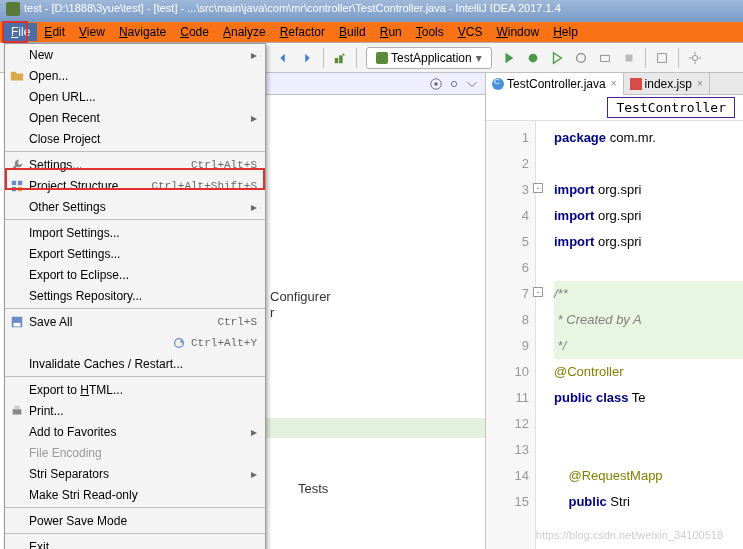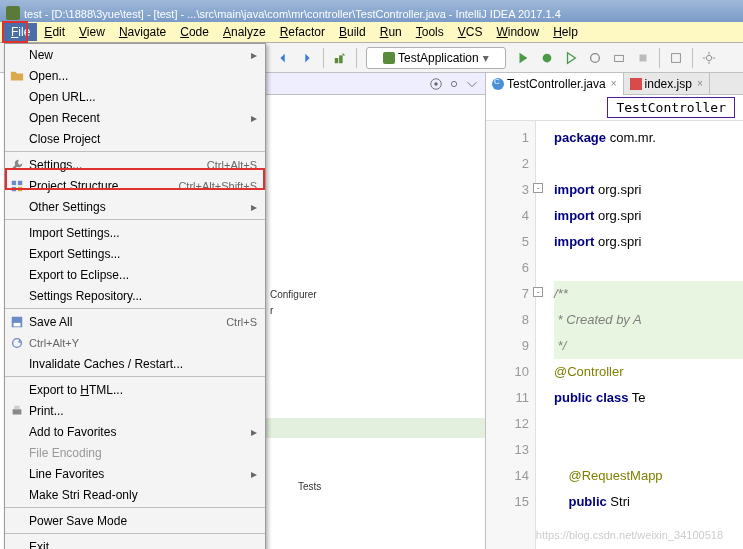--- a/index.html
+++ b/index.html
@@ -1,45 +1,45 @@
 <!DOCTYPE html>
 <html><head>
   <meta charset="utf-8">
   <style>
     * { margin:0; padding:0; box-sizing:border-box; font-family:"Segoe UI",Tahoma,sans-serif; }
     body { width:743px; height:549px; overflow:hidden; background:#f0f0f0; font-size:12px; color:#000; position:relative; }
-    .titlebar { height:22px; background:linear-gradient(#9fb8d8,#7a9bc8); color:#fff; padding:2px 6px; font-size:11px; display:flex; align-items:flex-end; }
+    .titlebar { height:22px; background:linear-gradient(#9fb8d8,#7a9bc8); color:#fff; padding:2px 6px; font-size:11px; display:flex; align-items:flex-start; }
     .titlebar-icon { width:14px; height:14px; background:#5a7a3a; border-radius:2px; margin-right:4px; }
-    .menubar { height:21px; background:#fef9c3; border-bottom:1px solid #b0b0b0; display:flex; align-items:center; padding-left:4px; }
+    .menubar { height:21px; background:#f97316; border-bottom:1px solid #b0b0b0; display:flex; align-items:center; padding-left:4px; }
     .menu-item { padding:2px 7px; cursor:default; }
     .menu-item u { text-decoration:underline; }
     .menu-item.active { background:#4a6ea9; color:#fff; }
     .toolbar { height:30px; background:#f4f4f4; border-bottom:1px solid #c0c0c0; display:flex; align-items:center; padding:0 4px; gap:2px; }
     .tool-sep { width:1px; height:20px; background:#c0c0c0; margin:0 3px; }
     .tool-btn { width:22px; height:22px; display:flex; align-items:center; justify-content:center; border-radius:2px; }
     .tool-btn svg { width:14px; height:14px; }
     .nav-arrow { fill:#3e7ed8; }
-    .run-config { display:flex; align-items:center; border:1px solid #b0b0b0; border-radius:3px; height:22px; padding:0 16px; background:#fff; margin:0 4px; }
+    .run-config { display:flex; align-items:center; border:1px solid #b0b0b0; border-radius:3px; height:22px; padding:0 9px; background:#fff; margin:0 4px; }
     .run-config-icon { width:12px; height:12px; background:#5a8a3a; border-radius:2px; margin-right:3px; }
     .dropdown-menu { position:absolute; left:4px; top:43px; width:262px; background:#f4f4f4; border:1px solid #9a9a9a; box-shadow:2px 2px 4px rgba(0,0,0,0.3); z-index:100; }
     .menu-row { display:flex; align-items:center; height:21px; padding:0 8px 0 24px; position:relative; }
-    .menu-row.with-icon { padding-left:4px; }
+    .menu-row.with-icon { padding-left:4px;justify-content:flex-end; }
     .menu-icon { width:16px; height:16px; margin-right:4px; display:flex; align-items:center; justify-content:center; }
     .menu-label { flex:1; }
-    .menu-shortcut { color:#666; font-size:11px; }
+    .menu-shortcut { color:#666; font-size:11px;font-family:Liberation Mono, monospace; }
     .menu-arrow { color:#666; margin-left:4px; }
     .menu-divider { height:1px; background:#c0c0c0; margin:2px 0; }
     .menu-row.disabled { color:#999; }
     .highlight-box { position:absolute; border:2px solid #e03030; pointer-events:none; z-index:101; }
     .hl-file { left:2px; top:21px; width:26px; height:22px; }
     .hl-ps { left:5px; top:168px; width:260px; height:22px; }
     .workspace { position:absolute; left:0; top:73px; right:0; bottom:0; display:flex; }
     .left-pane { width:266px; background:#fff; border-right:1px solid #c0c0c0; }
     .mid-pane { flex:0 0 220px; background:#fff; border-right:1px solid #c0c0c0; position:relative; }
-    .mid-text { position:absolute; font-size:10px; color:#333; }
+    .mid-text { position:absolute; font-size:13px; color:#333; }
     .mid-text.configurer { left:4px; top:216px; }
     .mid-text.tests { left:4px; top:408px;padding-left:28px; }
     .mid-band { position:absolute; left:0; width:100%; height:20px; background:#e3f0de; top:345px; }
     .mid-tabs { position:absolute; left:0; top:0; right:0; height:22px; background:#eef; border-bottom:1px solid #c0c0c0; display:flex; align-items:center; justify-content:flex-end; padding-right:6px; gap:4px; }
     .mid-tab-icon { width:14px; height:14px; }
     .right-pane { flex:1; background:#fff; display:flex; flex-direction:column; }
     .editor-tabs { height:22px; background:#e8e8e8; display:flex; align-items:center; border-bottom:1px solid #c0c0c0; }
     .editor-tab { display:flex; align-items:center; padding:0 6px; height:22px; border-right:1px solid #c0c0c0; gap:3px;justify-content:flex-end; }
     .editor-tab.active { background:#fff; }
     .file-ico { width:12px; height:12px; }
@@ -260,21 +260,21 @@
       <span class="menu-label">Print...</span>
     </div>
     <div class="menu-row">
       <span class="menu-label">Add to Favorites</span>
       <span class="menu-arrow">▸</span>
     </div>
     <div class="menu-row disabled">
       <span class="menu-label">File Encoding</span>
     </div>
     <div class="menu-row">
-      <span class="menu-label">Line Favorites</span>
+      <span class="menu-label">Stri Separators</span>
       <span class="menu-arrow">▸</span>
     </div>
     <div class="menu-row">
       <span class="menu-label">Make Stri Read-only</span>
     </div>
     <div class="menu-divider"></div>
     <div class="menu-row">
       <span class="menu-label">Power Save Mode</span>
     </div>
     <div class="menu-divider"></div>

